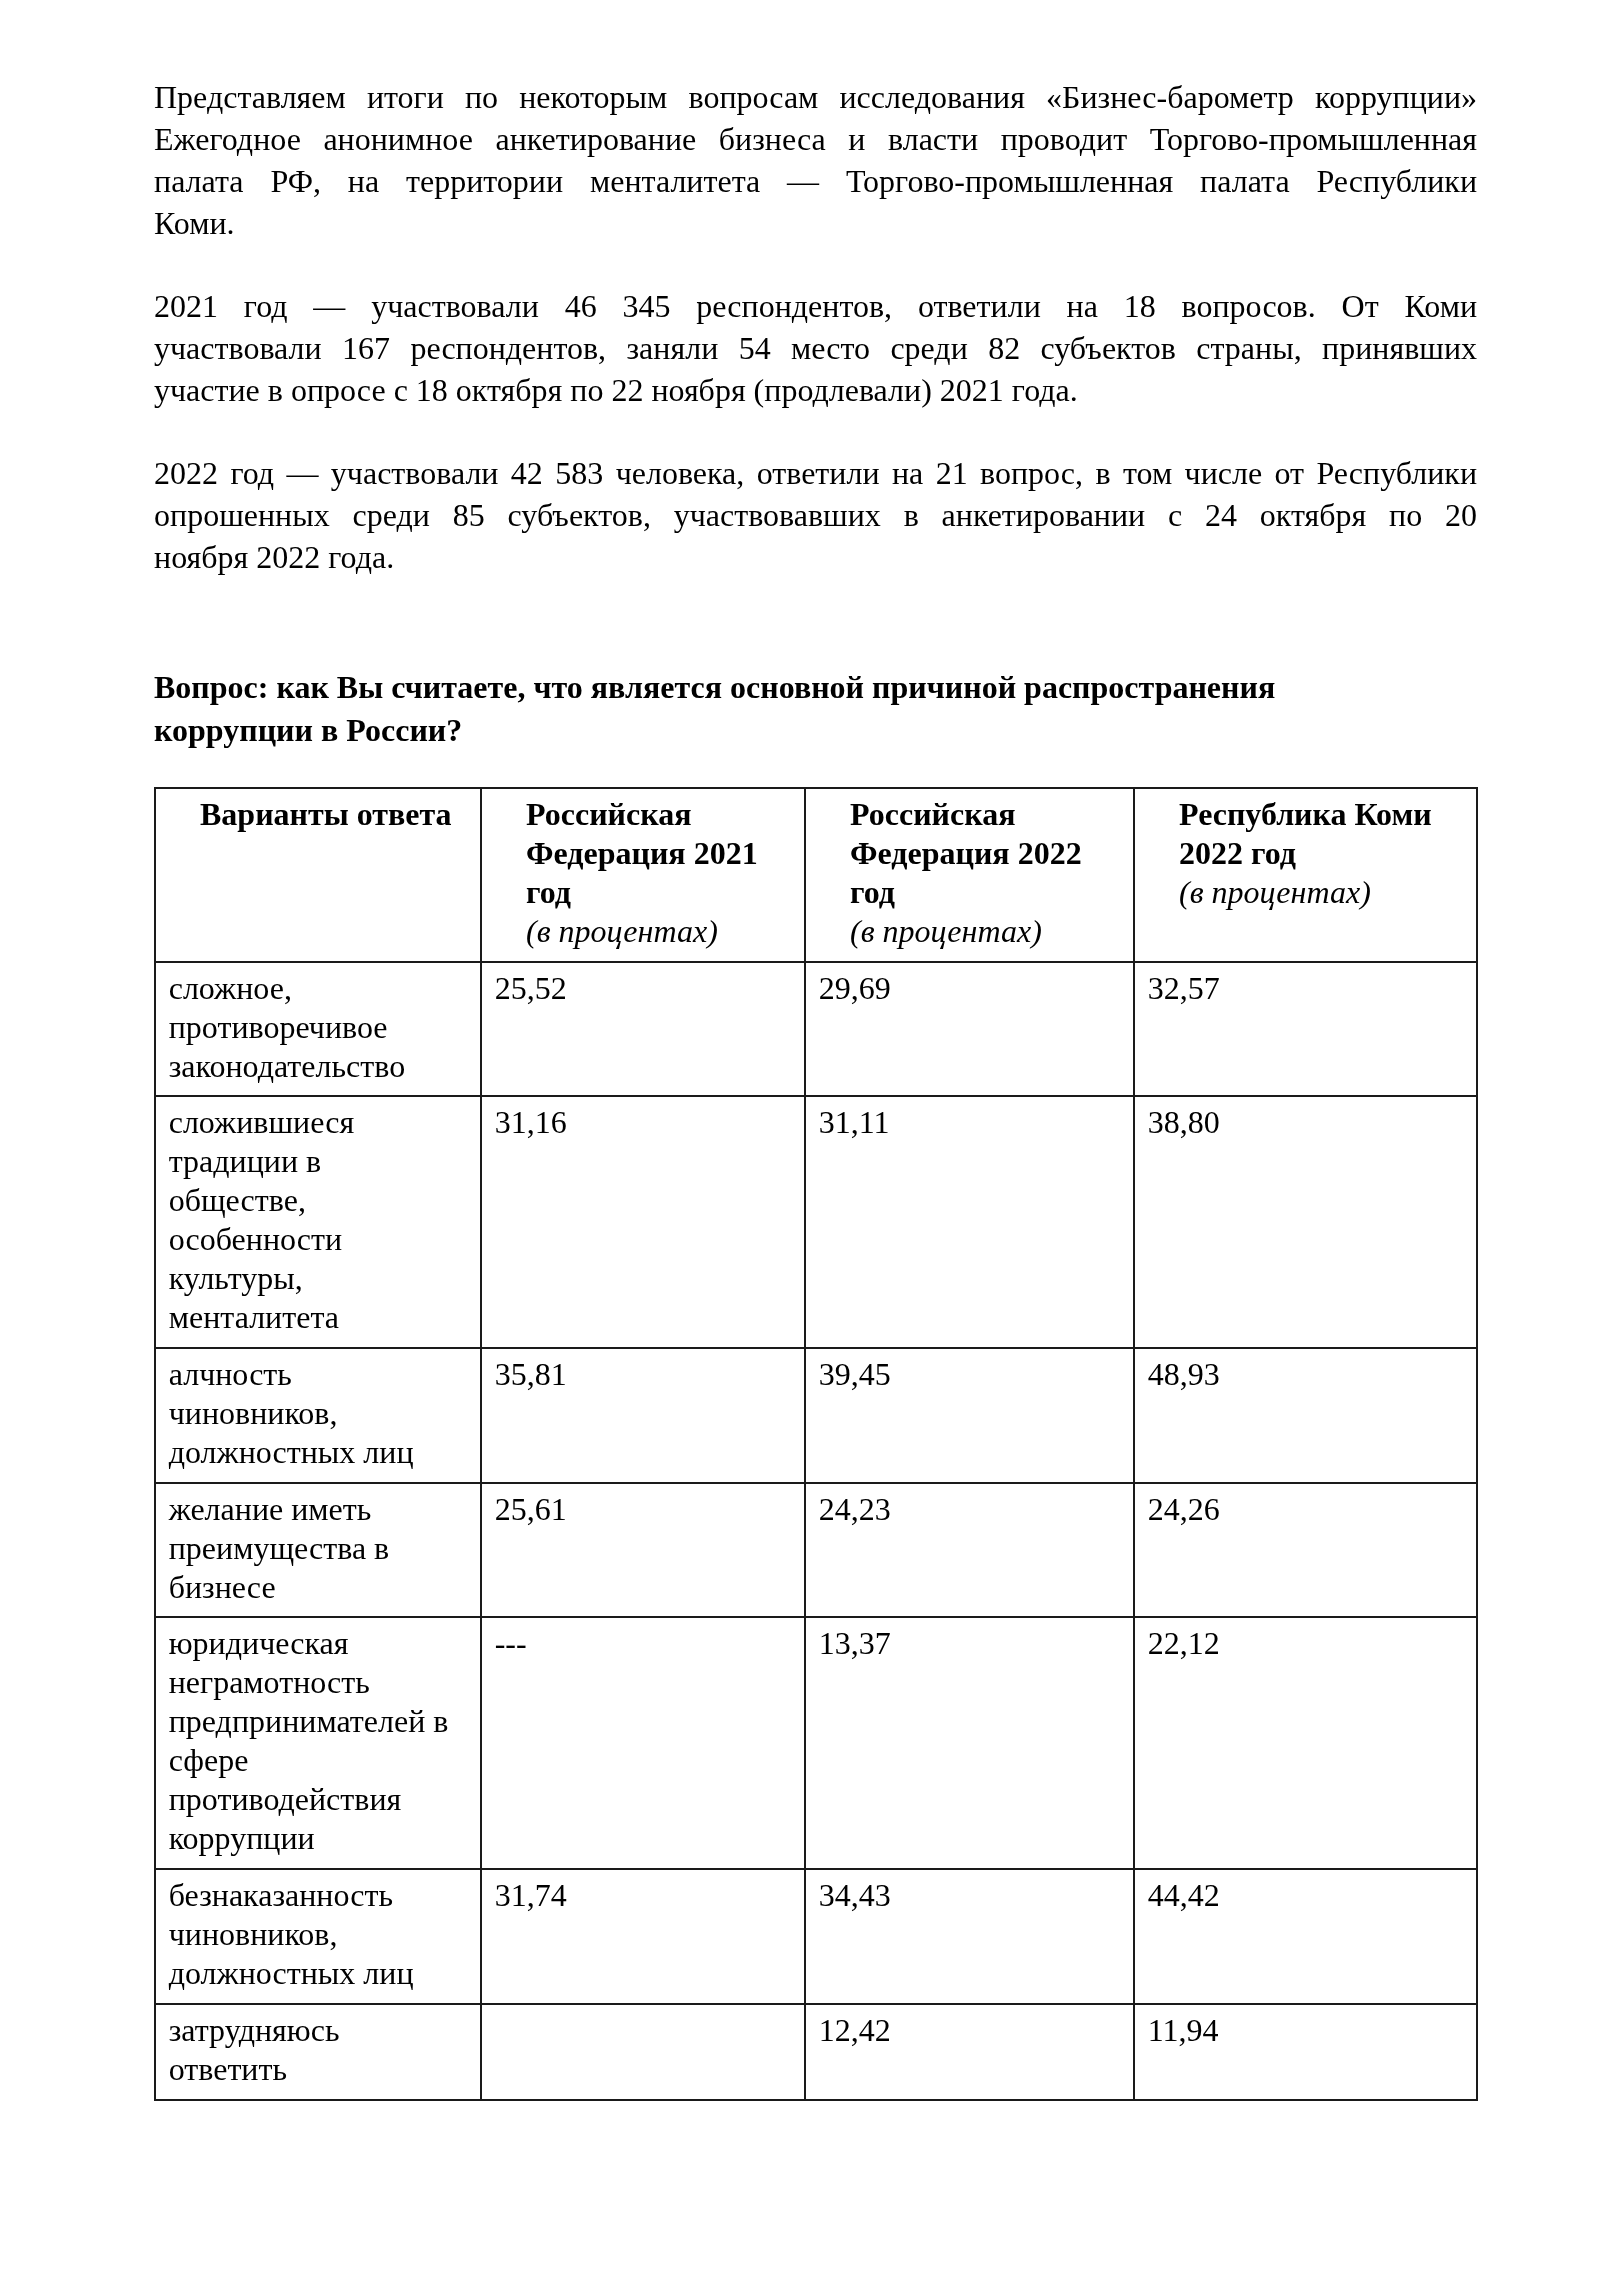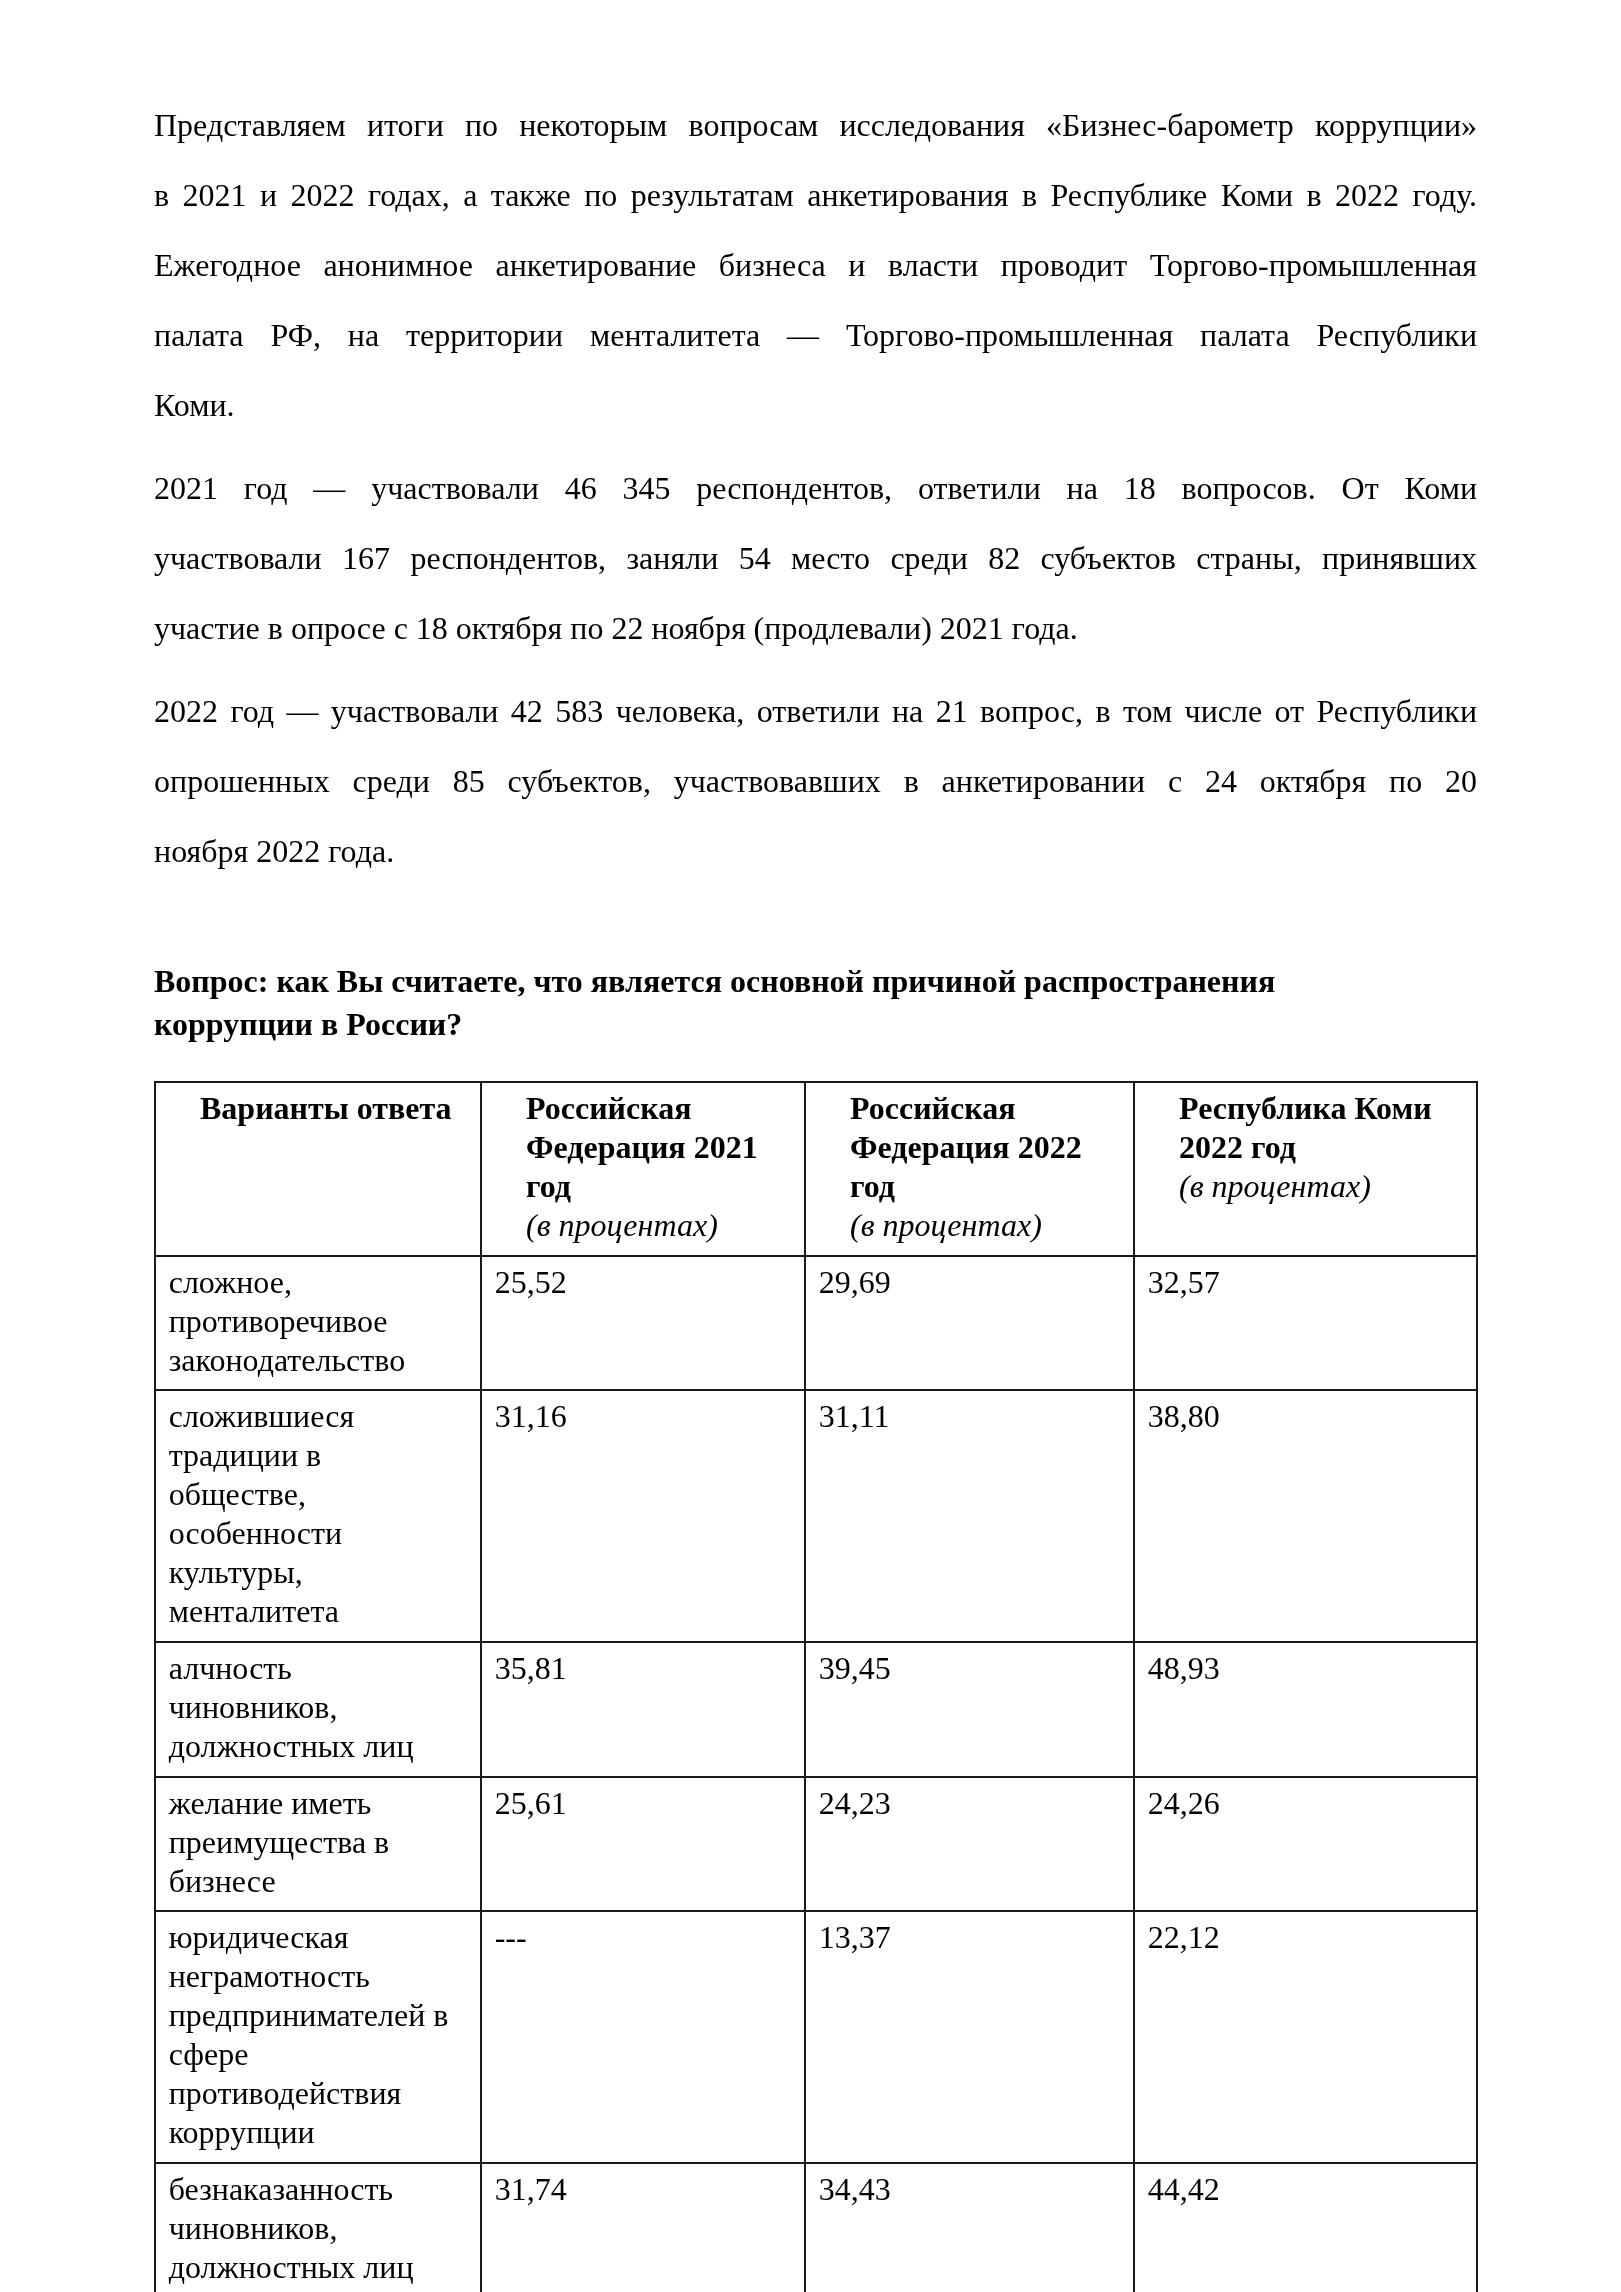--- a/index.html
+++ b/index.html
@@ -19,21 +19,20 @@
     font-size: 32px;
     overflow: hidden;
   }
   
   .paragraph { margin: 0 0 41px 0; }
   .pline {
     line-height: 42px;
     text-align: justify;
     text-align-last: justify;
     white-space: normal;
-    margin-top: 28px;
   }
   .pline.last { text-align-last: left; }
   
   .question { font-weight: bold; margin: 88px 0 35px 0; }
   .qline { line-height: 43px; }
   
   table.survey {
     border-collapse: collapse;
     table-layout: fixed;
     width: 1323px;
@@ -55,21 +54,20 @@
   .option-text { white-space: pre-line; line-height: 39px; }
   .value-text { line-height: 39px; }
 </style>
 </head>
 <body>
 
 <div class="page">
   <div id="intro-paragraphs">
       <div class="paragraph">
         <div class="pline">Представляем итоги по некоторым вопросам исследования «Бизнес-барометр коррупции»</div>
-        <div class="pline">в 2021 и 2022 годах, а также по результатам анкетирования в Республике Коми в 2022 году.</div>
         <div class="pline">Ежегодное анонимное анкетирование бизнеса и власти проводит Торгово-промышленная</div>
         <div class="pline">палата РФ, на территории менталитета — Торгово-промышленная палата Республики</div>
         <div class="pline last">Коми.</div>
       </div>
       <div class="paragraph">
         <div class="pline">2021 год — участвовали 46 345 респондентов, ответили на 18 вопросов. От Коми</div>
         <div class="pline">участвовали 167 респондентов, заняли 54 место среди 82 субъектов страны, принявших</div>
         <div class="pline last">участие в опросе с 18 октября по 22 ноября (продлевали) 2021 года.</div>
       </div>
       <div class="paragraph">

